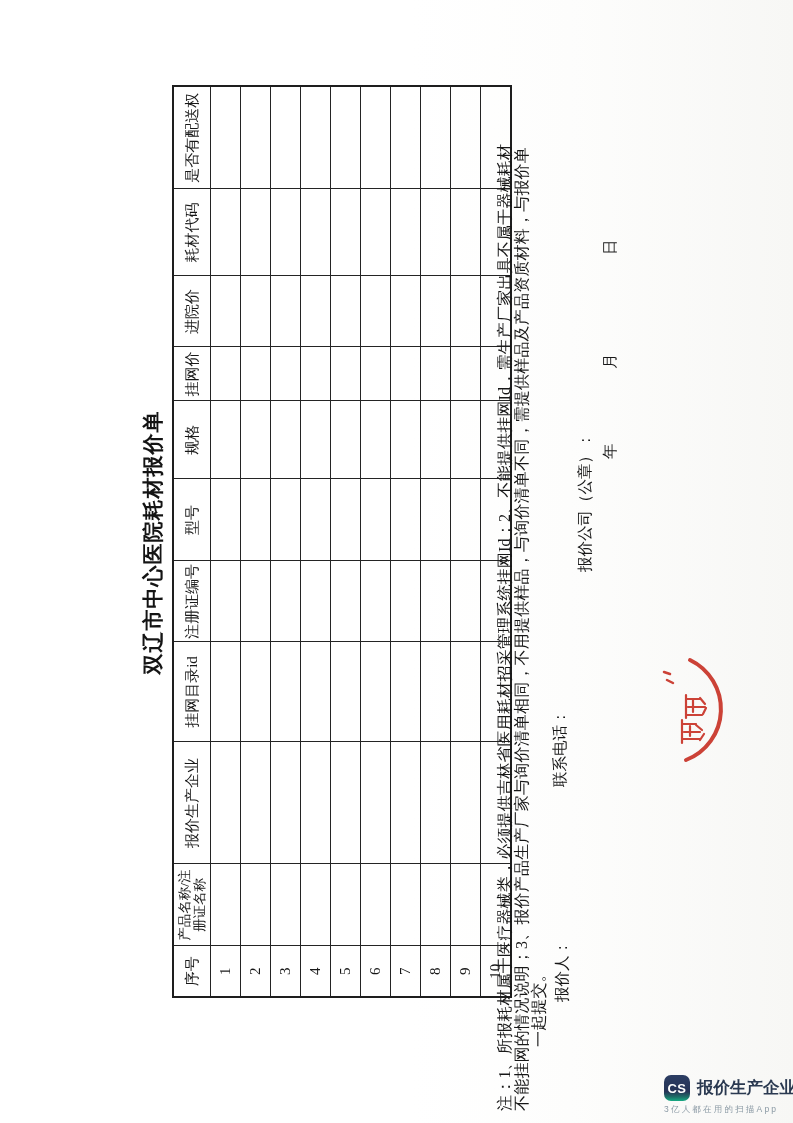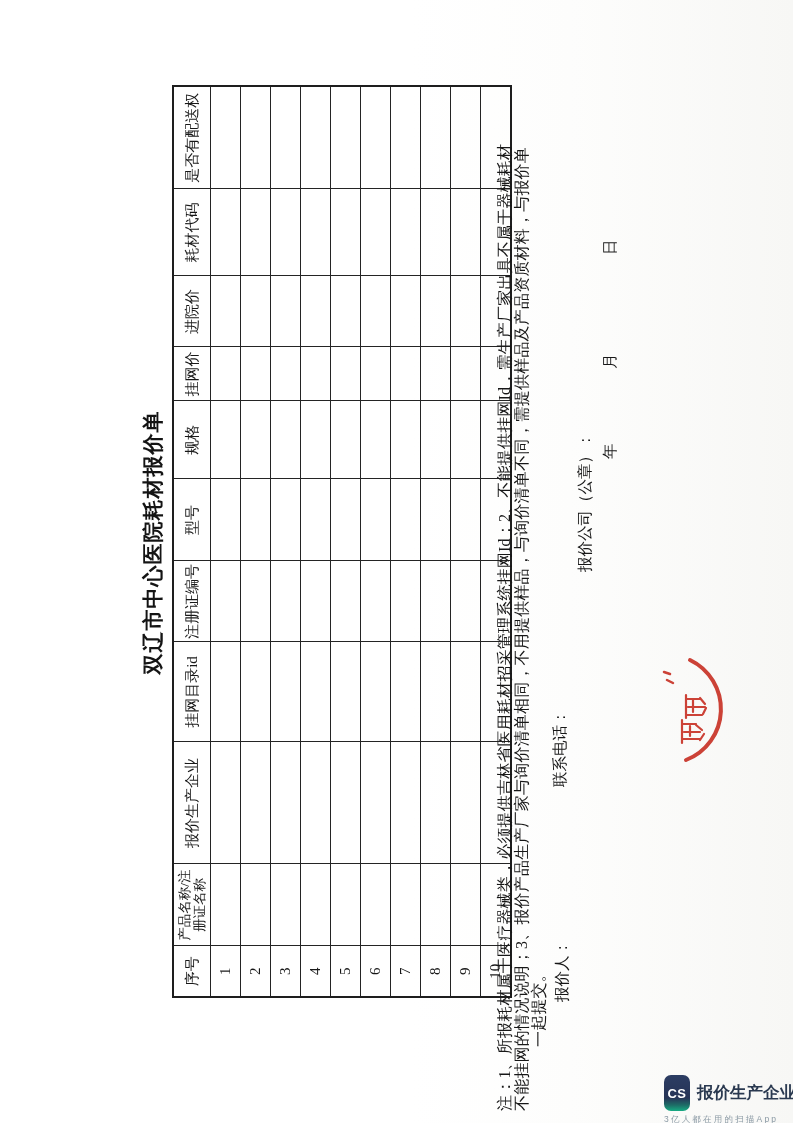--- a/index.html
+++ b/index.html
@@ -27,21 +27,21 @@
   .phone{left:336px;top:550px}
   .company{left:551px;top:575px}
   .yy{left:664px;top:600px}
   .mm{left:754px;top:600px}
   .dd{left:868px;top:600px}
   .seal{position:absolute;left:356px;top:646px;width:124px;height:92px}
   
   .wm{position:absolute;left:664px;top:1075px;width:104px;
       font-family:"Liberation Sans","DejaVu Sans",sans-serif}
   .wm-row{display:flex;align-items:center;gap:7px}
-  .wm-icon{width:26px;height:36px;border-radius:7px;flex:0 0 auto;
+  .wm-icon{width:26px;height:26px;border-radius:7px;flex:0 0 auto;
            background:linear-gradient(180deg,#2c3d63 0%,#263457 64%,#1d6e67 84%,#17ab83 100%);
            display:flex;align-items:center;justify-content:center}
   .wm-icon span{color:#fff;font-size:13px;font-weight:bold;letter-spacing:.5px}
   .wm-name{font-size:16.5px;font-weight:bold;color:#2a3950;white-space:nowrap}
   .wm-name sup{font-size:7px;font-weight:normal;vertical-align:top}
   .wm-tag{margin-top:3px;text-align:left;font-size:8.5px;letter-spacing:2.2px;
           color:#8a99a4;white-space:nowrap}
 </style>
 </head>
 <body>

